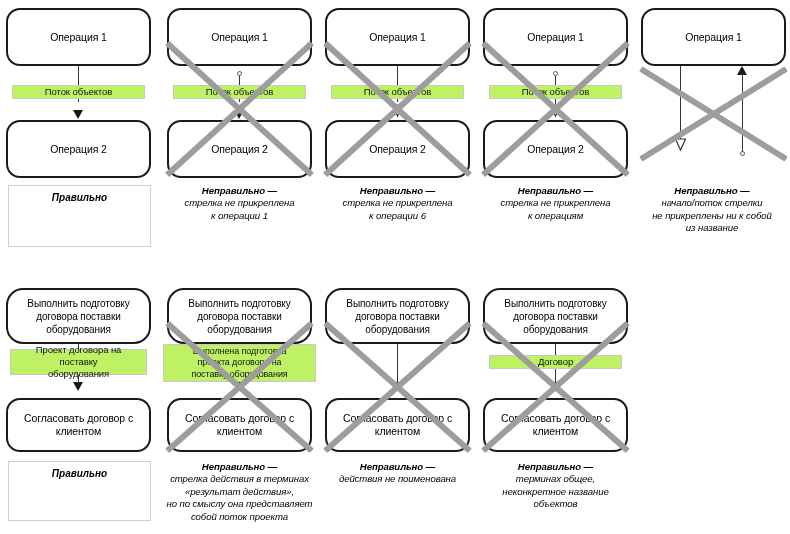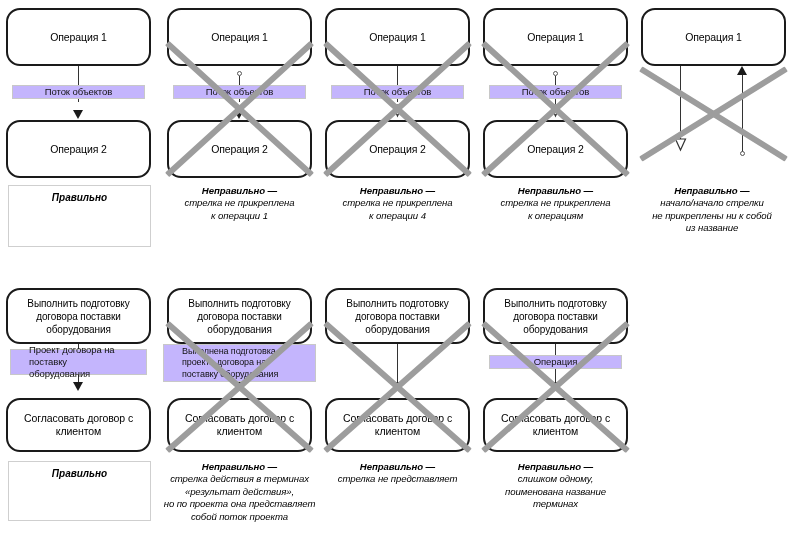--- a/index.html
+++ b/index.html
@@ -35,31 +35,33 @@
     text-align: center;
     font-size: 10.5px;
     line-height: 13px;
     letter-spacing: -0.1px;
     padding: 2px 6px;
     z-index: 3;
   }
   .node.tall {
     font-size: 10px;
     line-height: 13px;
+    border-radius: 17px;
   }
 
   
   .flowlabel {
     position: absolute;
     box-sizing: border-box;
     border: 1px solid #c8c8c8;
-    background: #c4b5fd;
+    background: #bef264;
     display: flex;
     align-items: center;
     justify-content: center;
+    text-align: center;
     font-size: 9.5px;
     line-height: 12px;
     letter-spacing: -0.1px;
     color: #111111;
     z-index: 4;
     padding: 1px 18px;
   }
 
   
   .line {
@@ -192,21 +194,21 @@
     <polygon points="1.5,1 11.5,1 6.5,12" fill="#ffffff" stroke="#333333" stroke-width="1.2"></polygon>
   </svg>
   <div class="node" style="left:325px; top:120px; width:145px; height:58px;">Операция 2</div>
   <div class="xmark" style="left:325px; top:40px; width:145px; height:132px;">
     <span style="transform: rotate(42.3deg) scaleX(1.35);"></span>
     <span style="transform: rotate(-42.3deg) scaleX(1.35);"></span>
   </div>
   <div class="caption" style="left:321px; top:185px; width:153px;">
     <b>Неправильно —</b><br>
     <span>стрелка не прикреплена</span><br>
-    <span>к операции 4</span>
+    <span>к операции 6</span>
   </div>
 </div>
 
 <div class="col">
   <div class="node" style="left:483px; top:8px; width:145px; height:58px;">Операция 1</div>
   <div class="endcircle" style="left:552.5px; top:71px;"></div>
   <div class="line" style="left:554.5px; top:76px; height:28px;"></div>
   <div class="flowlabel" style="left:489px; top:85px; width:133px; height:14px;">Поток объектов</div>
   <svg class="hollow-svg" style="left:549px; top:104px;" width="13" height="14" viewBox="0 0 13 14">
     <polygon points="1.5,1 11.5,1 6.5,12" fill="#ffffff" stroke="#333333" stroke-width="1.2"></polygon>
@@ -234,21 +236,21 @@
   <div class="endcircle" style="left:739.5px; top:151px;"></div>
   <div class="line" style="left:741.5px; top:75px; height:77px;"></div>
   <div class="ah-filled-up" style="left:737px; top:66px;"></div>
 
   <div class="xmark" style="left:641px; top:66px; width:145px; height:90px;">
     <span style="transform: rotate(31.8deg) scaleX(1.18);"></span>
     <span style="transform: rotate(-31.8deg) scaleX(1.18);"></span>
   </div>
   <div class="caption" style="left:634px; top:185px; width:156px;">
     <b>Неправильно —</b><br>
-    <span>начало/начало стрелки</span><br>
+    <span>начало/поток стрелки</span><br>
     <span>не прикреплены ни к собой</span><br>
     <span>из название</span>
   </div>
 </div>
 
 <div class="col">
   <div class="node tall" style="left:6px; top:288px; width:145px; height:56px;">Выполнить подготовку договора поставки оборудования</div>
   <div class="line" style="left:77.5px; top:344px; height:42px;"></div>
   <div class="flowlabel" style="left:10px; top:349px; width:137px; height:26px;">Проект договора на поставку оборудования</div>
   <div class="ah-filled-down" style="left:73px; top:382px;"></div>
@@ -265,49 +267,49 @@
   <div class="ah-filled-down" style="left:234px; top:382px;"></div>
   <div class="node" style="left:167px; top:398px; width:145px; height:54px;">Согласовать договор с клиентом</div>
   <div class="xmark" style="left:167px; top:320px; width:145px; height:128px;">
     <span style="transform: rotate(41.4deg) scaleX(1.33);"></span>
     <span style="transform: rotate(-41.4deg) scaleX(1.33);"></span>
   </div>
   <div class="caption" style="left:159px; top:461px; width:161px;">
     <b>Неправильно —</b><br>
     <span>стрелка действия в терминах</span><br>
     <span>«результат действия»,</span><br>
-    <span>но по проекта она представляет</span><br>
+    <span>но по смыслу она представляет</span><br>
     <span>собой поток проекта</span>
   </div>
 </div>
 
 <div class="col">
   <div class="node tall" style="left:325px; top:288px; width:145px; height:56px;">Выполнить подготовку договора поставки оборудования</div>
   <div class="line" style="left:396.5px; top:344px; height:42px;"></div>
   <div class="ah-filled-down" style="left:392px; top:382px;"></div>
   <div class="node" style="left:325px; top:398px; width:145px; height:54px;">Согласовать договор с клиентом</div>
   <div class="xmark" style="left:325px; top:320px; width:145px; height:128px;">
     <span style="transform: rotate(41.4deg) scaleX(1.33);"></span>
     <span style="transform: rotate(-41.4deg) scaleX(1.33);"></span>
   </div>
   <div class="caption" style="left:321px; top:461px; width:153px;">
     <b>Неправильно —</b><br>
-    <span>стрелка не представляет</span>
+    <span>действия не поименована</span>
   </div>
 </div>
 
 <div class="col">
   <div class="node tall" style="left:483px; top:288px; width:145px; height:56px;">Выполнить подготовку договора поставки оборудования</div>
   <div class="line" style="left:554.5px; top:344px; height:42px;"></div>
-  <div class="flowlabel" style="left:489px; top:355px; width:133px; height:14px;">Операция</div>
+  <div class="flowlabel" style="left:489px; top:355px; width:133px; height:14px;">Договор</div>
   <div class="ah-filled-down" style="left:550px; top:382px;"></div>
   <div class="node" style="left:483px; top:398px; width:145px; height:54px;">Согласовать договор с клиентом</div>
   <div class="xmark" style="left:483px; top:320px; width:145px; height:128px;">
     <span style="transform: rotate(41.4deg) scaleX(1.33);"></span>
     <span style="transform: rotate(-41.4deg) scaleX(1.33);"></span>
   </div>
   <div class="caption" style="left:479px; top:461px; width:153px;">
     <b>Неправильно —</b><br>
-    <span>слишком одному,</span><br>
-    <span>поименована название</span><br>
-    <span>терминах</span>
+    <span>терминах общее,</span><br>
+    <span>неконкретное название</span><br>
+    <span>объектов</span>
   </div>
 </div>
 
 </body></html>

